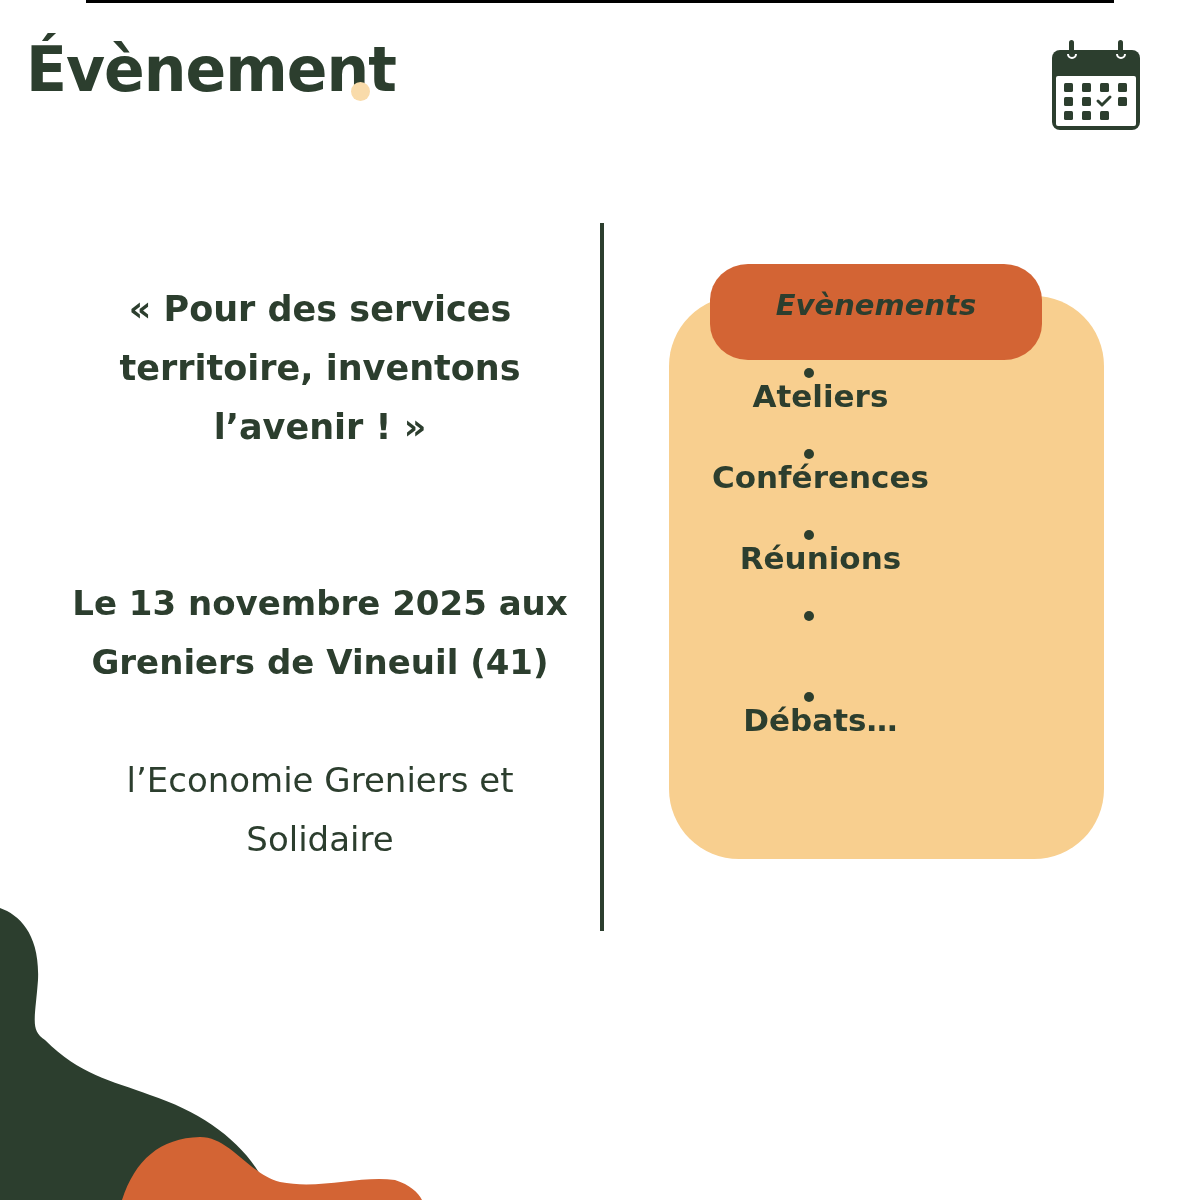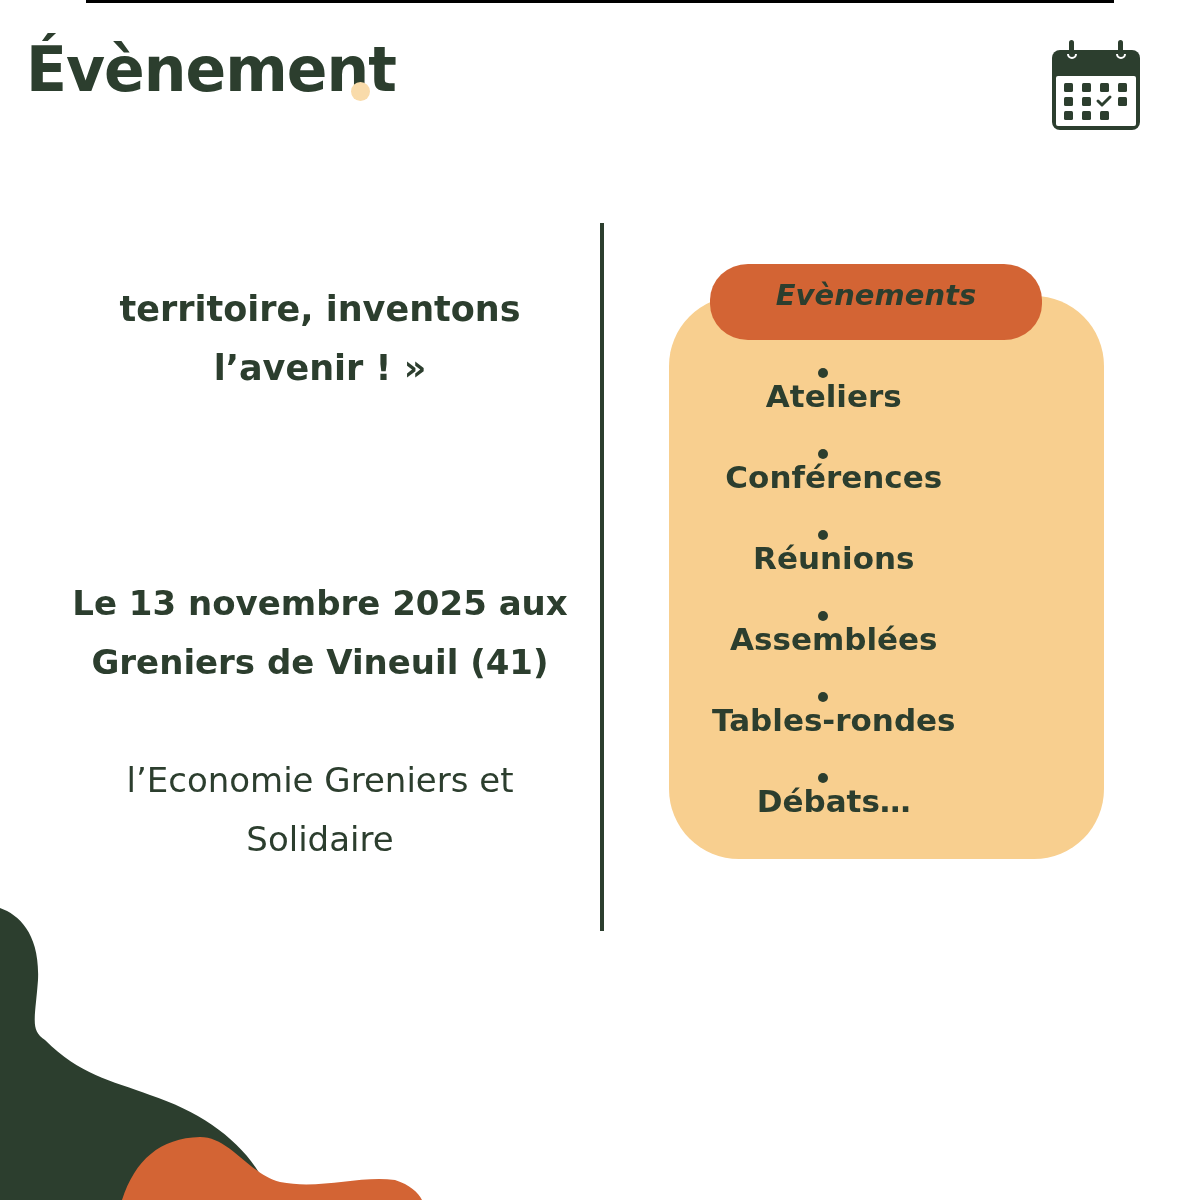--- a/index.html
+++ b/index.html
@@ -8,21 +8,21 @@
   .page-title { position: absolute; left: 26px; top: 34px; font-family: "DejaVu Sans", sans-serif; font-weight: bold; font-size: 60px; letter-spacing: -1px; color: #2c3e2e; transform: scaleY(1.05); }
   .title-dot { position: absolute; left: 351px; top: 82px; width: 19px; height: 19px; border-radius: 50%; background: #f9dbaa; }
   .cal-icon { position: absolute; left: 1050px; top: 40px; width: 92px; height: 92px; }
   .divider { position: absolute; left: 600px; top: 223px; width: 4px; height: 708px; background: #2c3e2e; }
   .left-col { position: absolute; left: 60px; width: 520px; text-align: center; }
   .quote { top: 280px; font-family: "DejaVu Sans", sans-serif; font-weight: bold; font-size: 35px; line-height: 59px; color: #2c3e2e; }
   .info { font-family: "DejaVu Sans", sans-serif; font-size: 34px; line-height: 59px; color: #2c3e2e; }
   .date { top: 574px; font-weight: bold; }
   .context { top: 751px; }
   .card { position: absolute; left: 669px; top: 296px; width: 435px; height: 563px; background: #f8cf8f; border-radius: 70px; }
-  .card-pill { position: absolute; left: 710px; top: 264px; width: 332px; height: 76px; background: #d36434; border-radius: 38px / 36px; display: flex; align-items: center; justify-content: center; }
+  .card-pill { position: absolute; left: 710px; top: 264px; width: 332px; height: 96px; background: #d36434; border-radius: 38px / 36px; display: flex; align-items: center; justify-content: center; }
   .card-pill span { font-family: "DejaVu Sans", sans-serif; font-style: italic; font-weight: bold; font-size: 29px; color: #2c3e2e; margin-top: -14px; }
   .list { position: absolute; left: 712px; top: 368px; margin: 0; padding: 0; list-style: none; }
   .list li { display: flex; align-items: center; height: 81px; font-family: "DejaVu Sans", sans-serif; font-weight: bold; font-size: 31px; color: #2c3e2e; flex-direction: column; }
   .list li .bullet { width: 10px; height: 10px; border-radius: 50%; background: #2c3e2e; margin-right: 22px; }
   .blob { position: absolute; left: 0; top: 0; width: 1200px; height: 1200px; pointer-events: none; }
 </style>
 </head>
 <body>
 
 <div class="top-rule"></div>
@@ -48,20 +48,21 @@
     <rect x="14" y="71" width="9" height="9" rx="1.5"></rect>
       <rect x="32" y="71" width="9" height="9" rx="1.5"></rect>
       <rect x="50" y="71" width="9" height="9" rx="1.5"></rect>
   </g>
   <path d="M48 61 l4 4 l8 -8" stroke="#2c3e2e" stroke-width="3" fill="none" stroke-linecap="round" stroke-linejoin="round"></path>
 </svg>
 
 <div class="divider"></div>
 
 <div class="left-col quote">
+  <div>« Pour des services</div>
   <div>territoire, inventons</div>
   <div>l’avenir ! »</div>
 </div>
 
 <div class="left-col info date">
   <div>Le 13 novembre 2025 aux</div>
   <div>Greniers de Vineuil (41)</div>
 </div>
 
 <div class="left-col info context">
@@ -82,25 +83,20 @@
   <li>
       <span class="bullet"></span>
       <span>Conférences</span>
     </li>
   <li>
       <span class="bullet"></span>
       <span>Réunions</span>
     </li>
   <li>
       <span class="bullet"></span>
-      <span>Assemblées</span>
-    </li>
-  <li>
-      <span class="bullet"></span>
-      <span>Tables-rondes</span>
     </li>
   <li>
       <span class="bullet"></span>
       <span>Débats…</span>
     </li>
 </ul>
 
 <svg class="blob" viewBox="0 0 1200 1200">
   <path d="M0 908 C20 915 40 935 38 980 C35 1020 30 1030 45 1040 C80 1075 110 1080 150 1095 C210 1115 255 1150 272 1200 L0 1200 Z" fill="#2c3e2e"></path>
   <path d="M122 1200 C135 1160 160 1138 200 1137 C230 1137 250 1175 280 1182 C320 1190 360 1175 395 1180 C410 1185 418 1192 422 1200 Z" fill="#d36434"></path>

